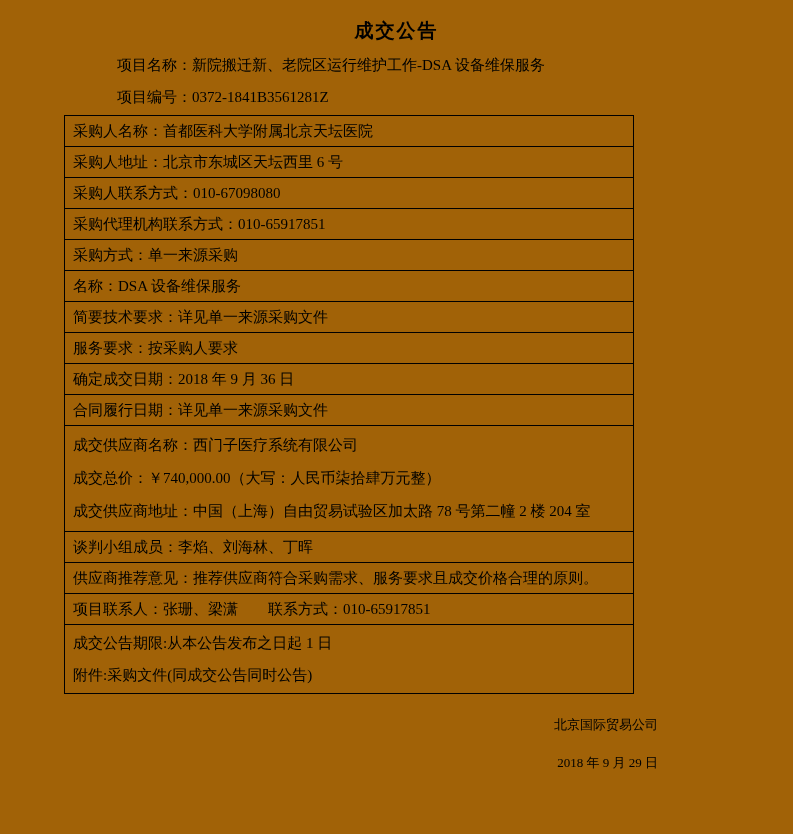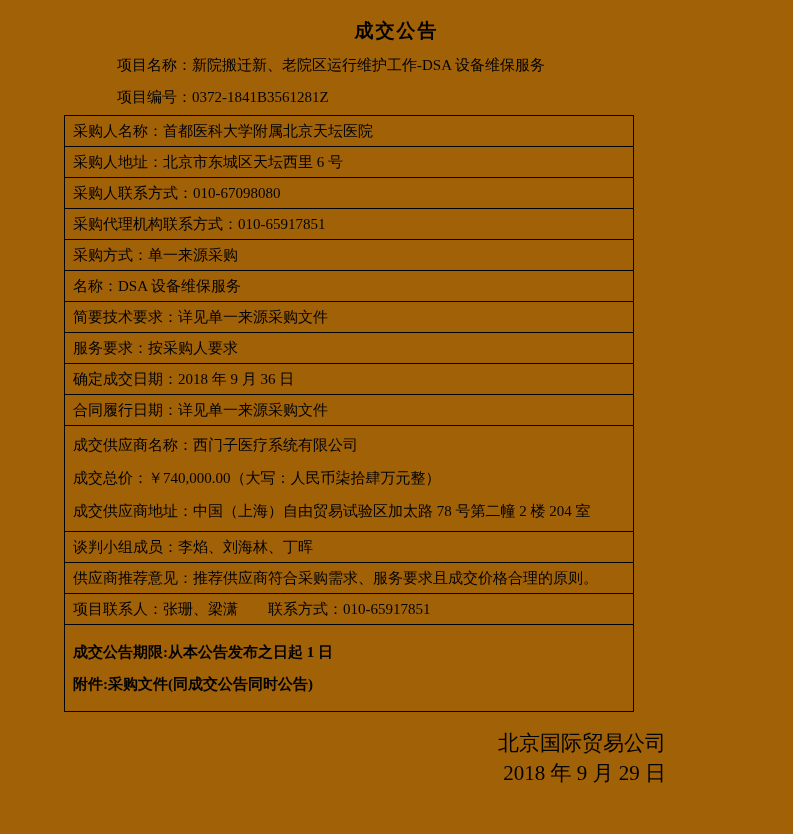--- a/index.html
+++ b/index.html
@@ -51,33 +51,32 @@
     line-height: 18px;
     white-space: pre-wrap;
   }
   .t-row.multi {
     padding: 10px 8px 11px 8px;
   }
   .t-row.multi p + p {
     margin-top: 15px;
   }
   .t-row.last {
-    padding: 18px 8px;
-    font-weight: bold;
+    padding: 9px 8px;
   }
   .t-row.last p + p {
     margin-top: 14px;
   }
   .footer-block {
     margin: 20px 119px 0 0;
     text-align: right;
   }
   .footer-block p {
-    margin: 8px;
-    font-size: 21px;
+    margin: 16px;
+    font-size: 13px;
     line-height: 22px;
   }
 </style>
 </head>
 <body>
 
 <div class="page">
 
   <h1 class="doc-title">成交公告</h1>
 

